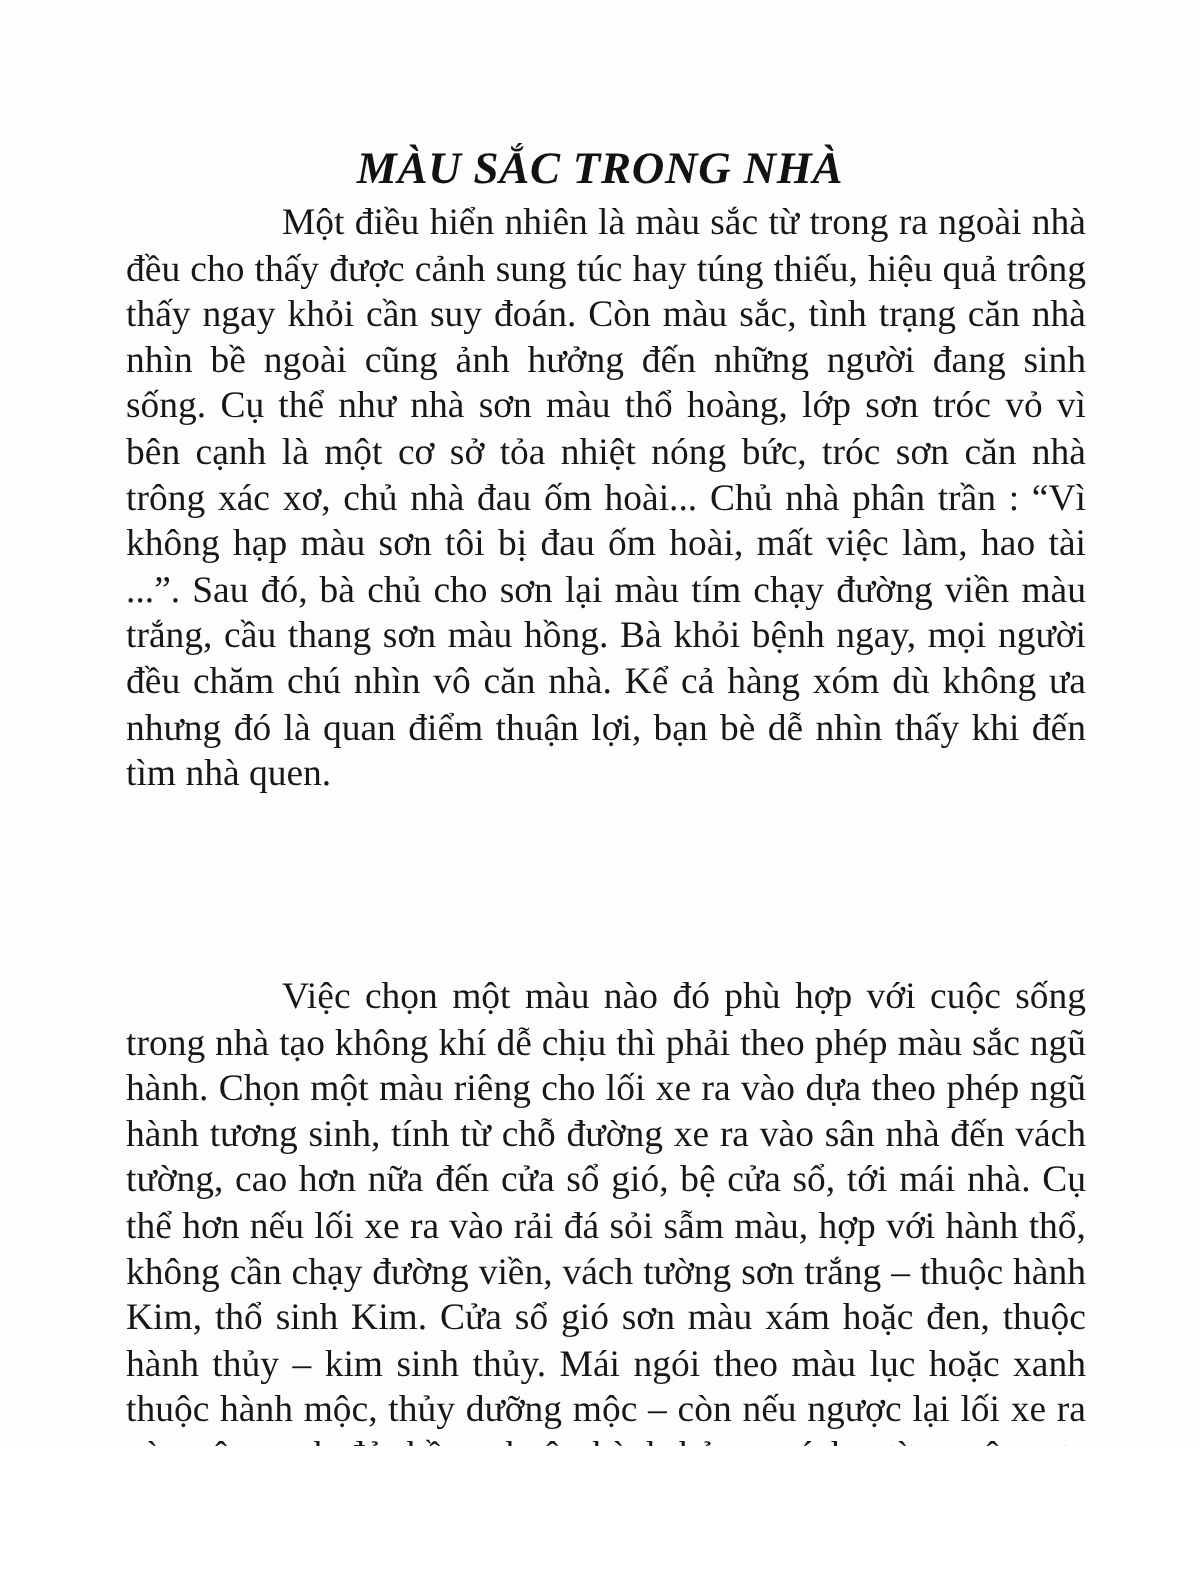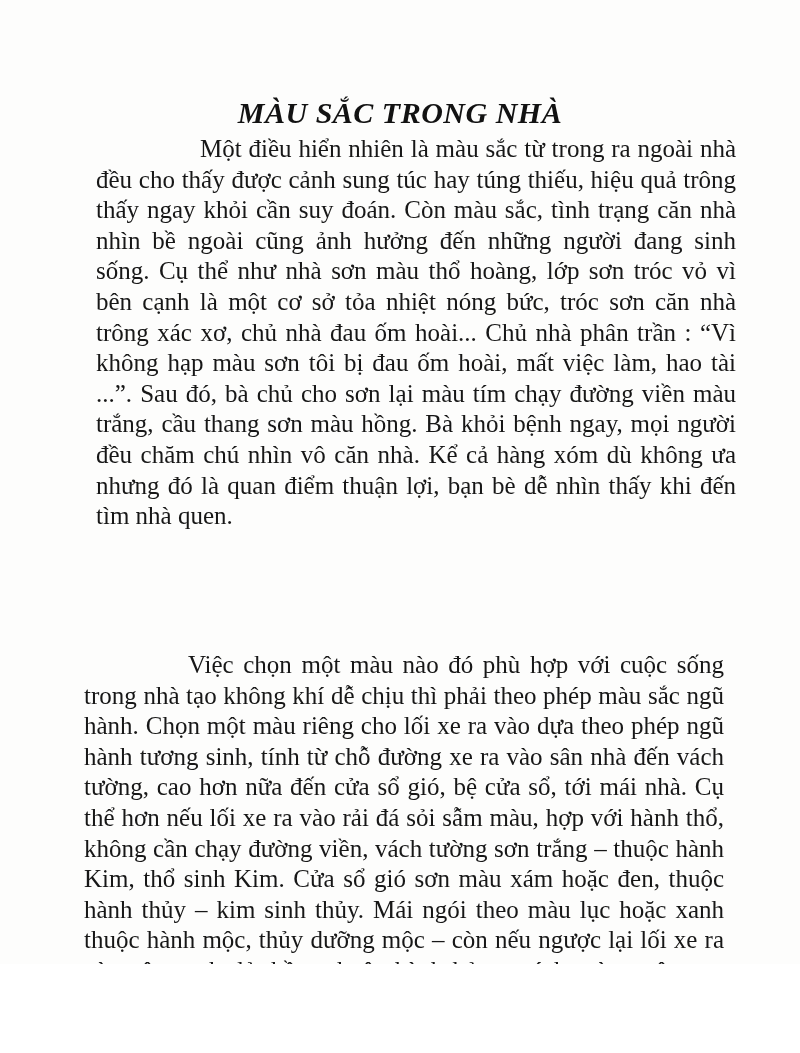--- a/index.html
+++ b/index.html
@@ -36,21 +36,21 @@
     left: 84px;
     width: 640px;
     text-align: justify;
     text-justify: inter-word;
     text-indent: 104px;
     font-size: 25px;
     line-height: 30.6px;
     color: #171717;
     margin: 0;
   }
-  #paragraph-1 { top: 134px; margin-left: 12px; }
+  #paragraph-1 { top: 134px; }
   #paragraph-2 { top: 650px; }
   .page-number {
     position: absolute;
     left: 117px;
     top: 976px;
     font-family: "Liberation Sans", sans-serif;
     font-size: 23px;
     letter-spacing: 1px;
     color: #404040;
   }

